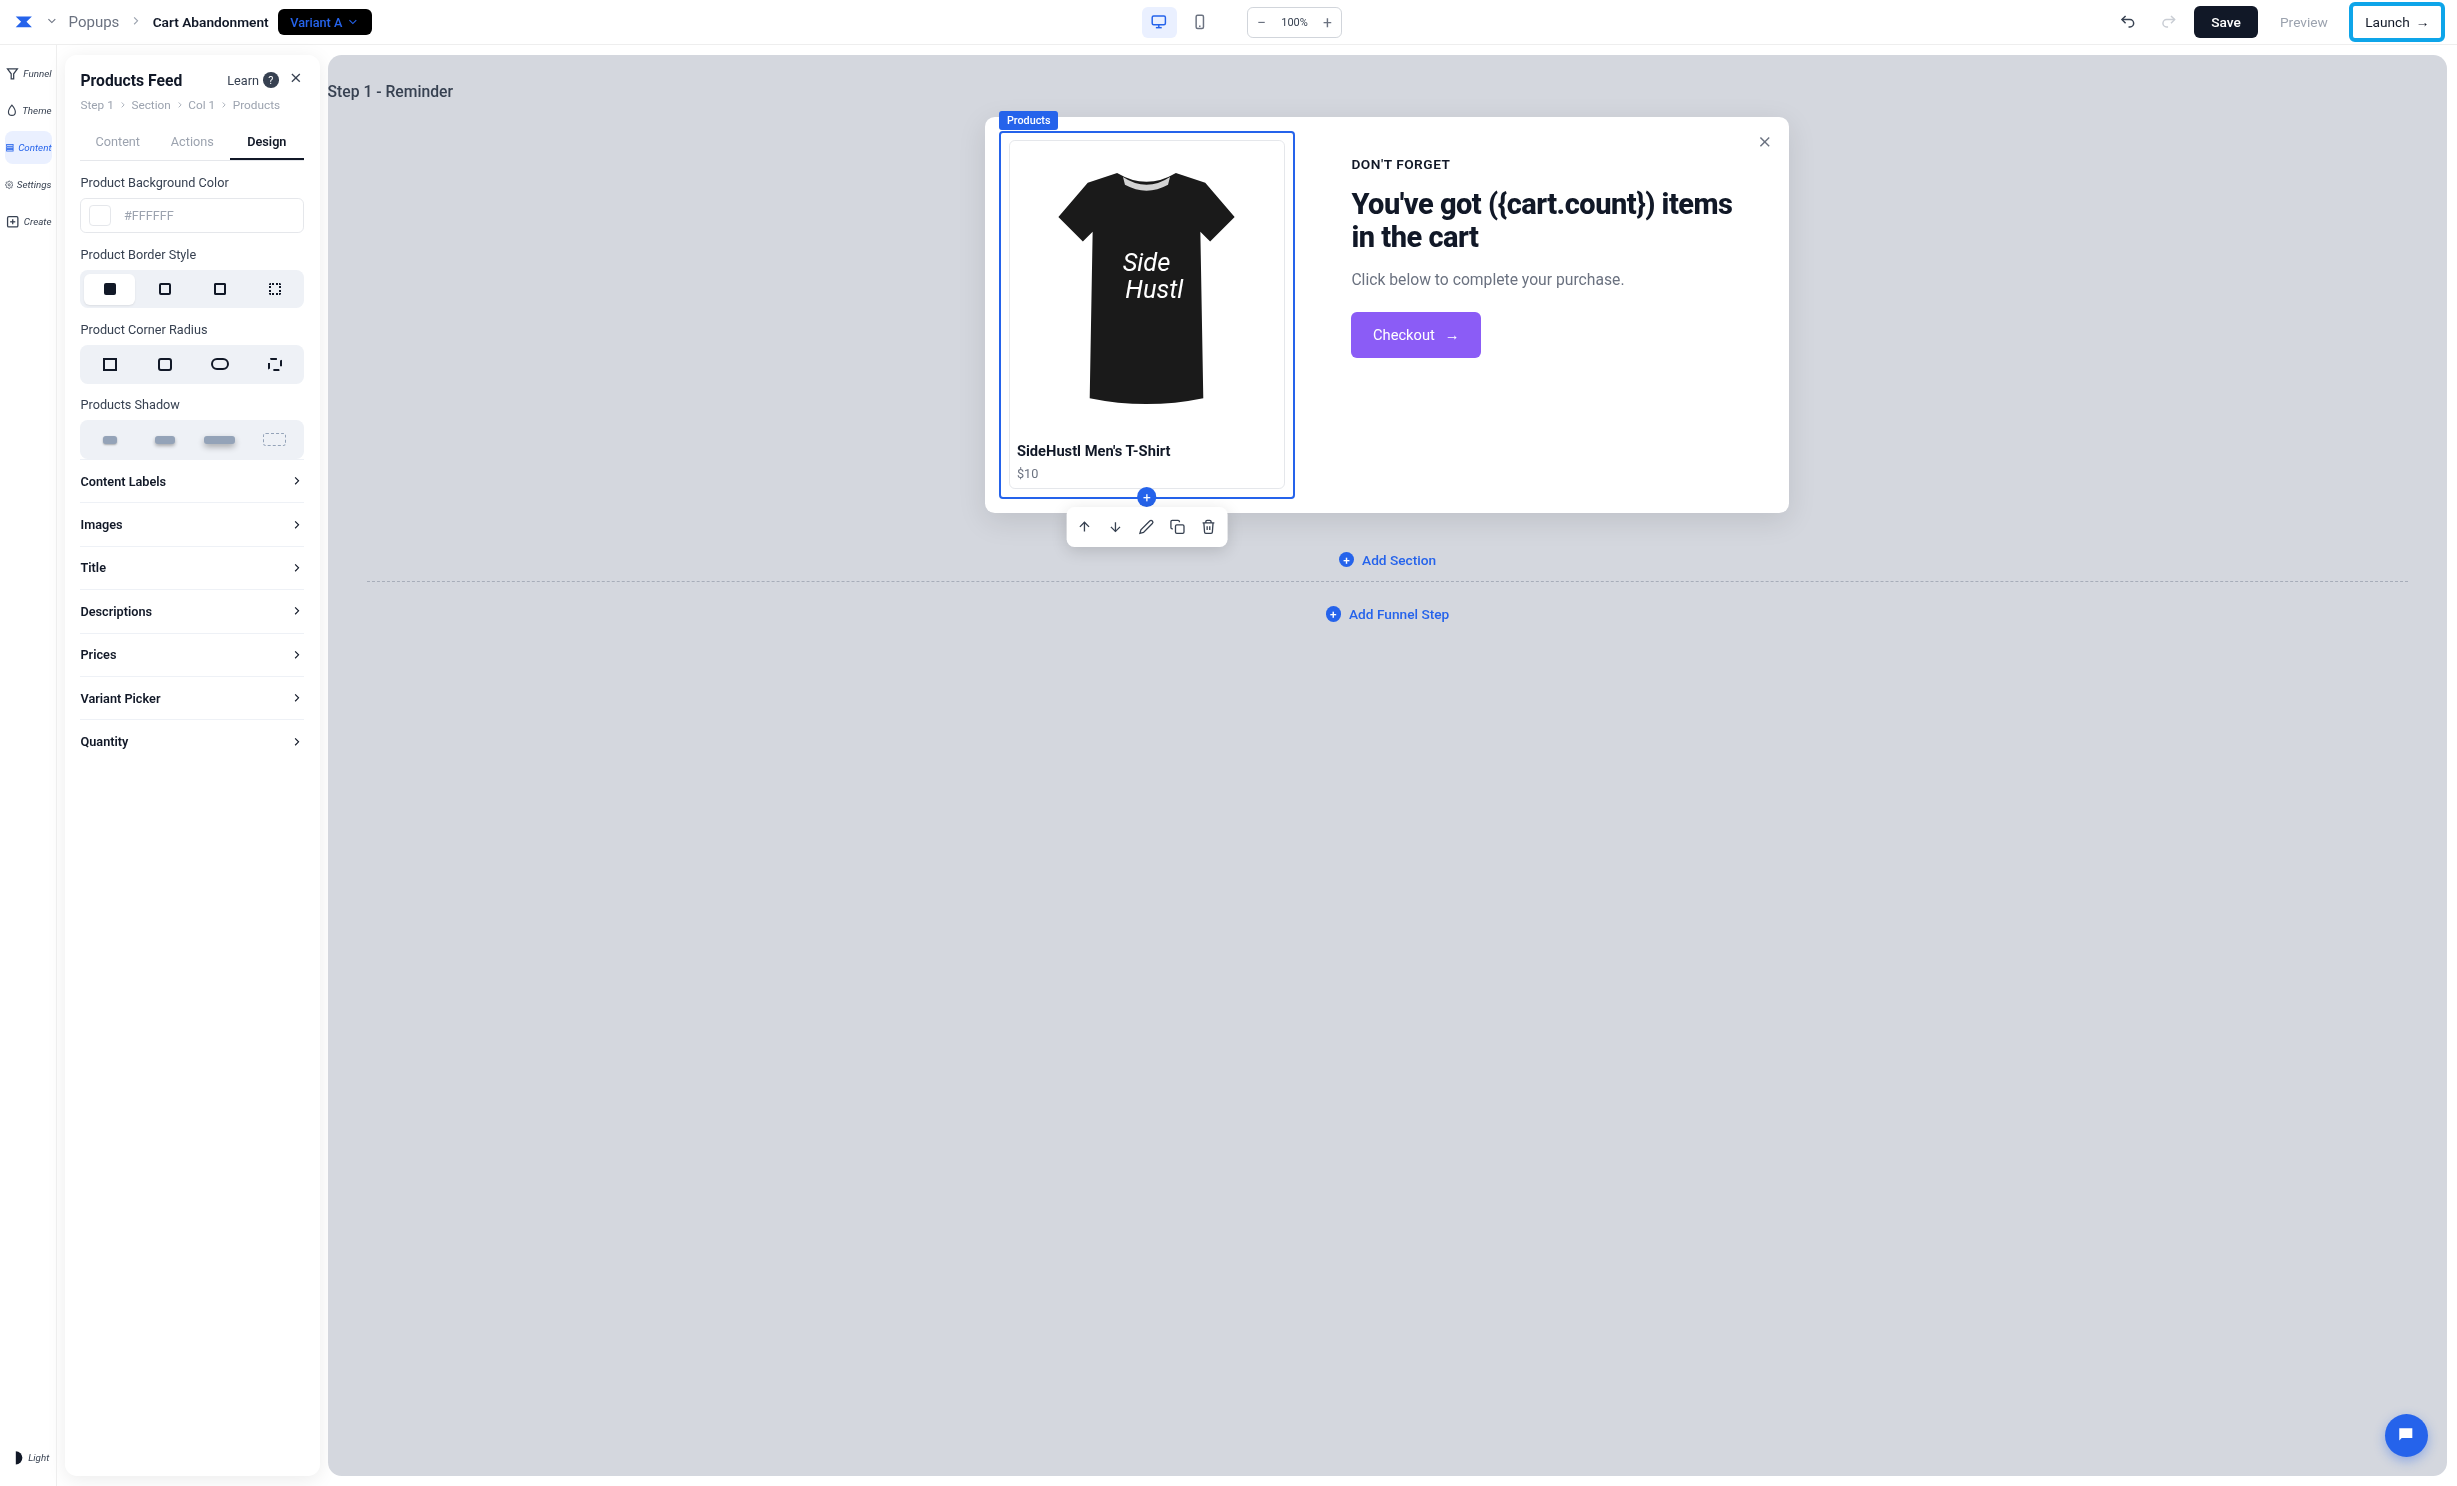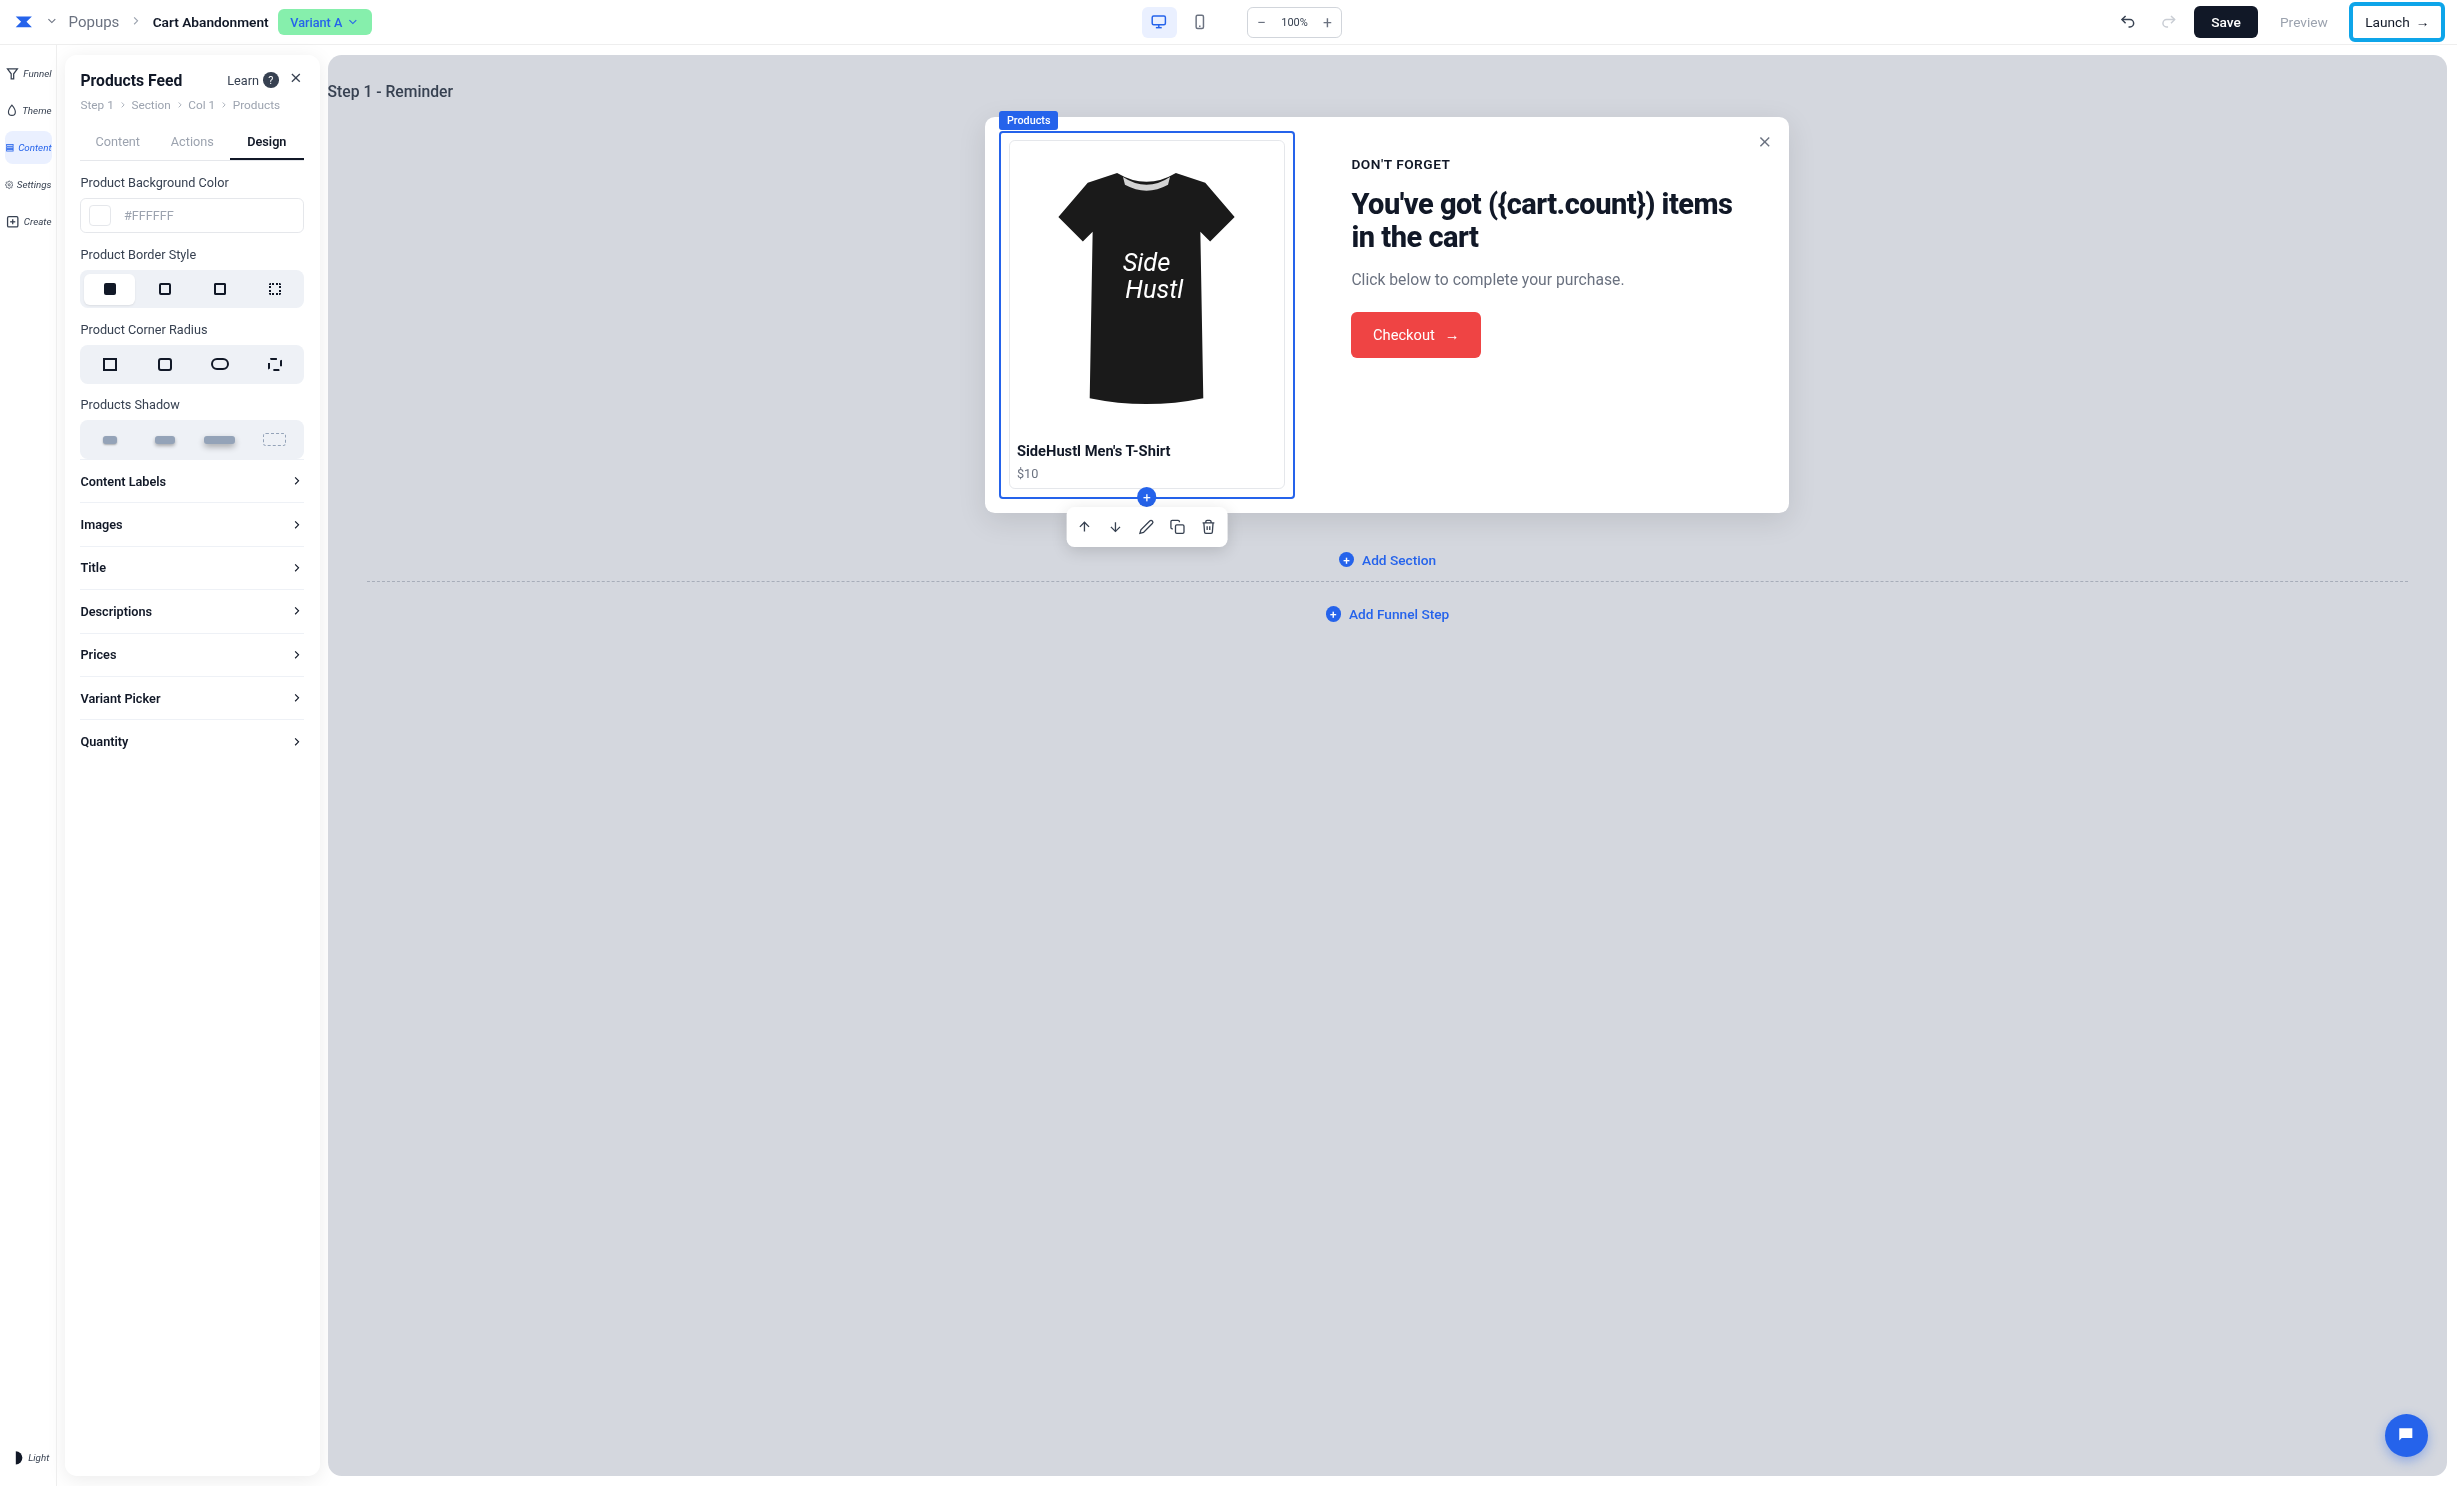--- a/index.html
+++ b/index.html
@@ -4,21 +4,21 @@
 <style>
 * { box-sizing: border-box; margin: 0; padding: 0; font-family: -apple-system, BlinkMacSystemFont, "Segoe UI", Roboto, sans-serif; }
 body { background: #fff; overflow: hidden; height: 100vh; }
 
 
 .topbar { display: flex; align-items: center; height: 45px; padding: 0 11.8px; border-bottom: 1px solid #eee; gap: 9.8px; }
 .logo { width: 23.5px; height: 23.5px; color: #2563eb; display: flex; align-items: center; justify-content: center; }
 .crumb-link { color: #6b7280; font-size: 15px; text-decoration: none; }
 .crumb-sep { color: #9ca3af; }
 .crumb-current { color: #111827; font-weight: 600; font-size: 13.7px; }
-.variant-chip { background: #86efac; color: #2563eb; padding: 5.9px 11.8px; border-radius: 5.9px; font-size: 12.7px; font-weight: 500; display: inline-flex; align-items: center; gap: 3.9px; }
+.variant-chip { background: #000000; color: #2563eb; padding: 5.9px 11.8px; border-radius: 5.9px; font-size: 12.7px; font-weight: 500; display: inline-flex; align-items: center; gap: 3.9px; }
 .spacer { flex: 1; }
 .device-group { display: flex; gap: 5.9px; align-items: center; }
 .device-btn { width: 35px; height: 31px; border-radius: 5.9px; background: transparent; border: none; display: flex; align-items: center; justify-content: center; color: #6b7280; cursor: pointer; }
 .device-btn.active { background: #eaf0ff; color: #2563eb; }
 .zoom-box { display: flex; align-items: center; border: 1px solid #d1d5db; border-radius: 5.9px; height: 31px; margin-left: 19.6px; }
 .zoom-btn { width: 27.4px; height: 100%; background: none; border: none; color: #6b7280; font-size: 15.7px; cursor: pointer; }
 .zoom-val { padding: 0 5.9px; font-size: 11px; color: #374151; }
 .icon-btn { width: 31px; height: 31px; background: none; border: none; display: flex; align-items: center; justify-content: center; color: #374151; cursor: pointer; }
 .icon-btn.muted { color: #c9cdd4; }
 .btn-primary { background: #111827; color: #fff; border: none; border-radius: 5.9px; padding: 7.8px 17.6px; font-size: 13.7px; font-weight: 500; cursor: pointer; }
@@ -65,21 +65,21 @@
 .sel-tag { position: absolute; top: -19.6px; left: -2px; background: #2563eb; color: #fff; font-size: 10.8px; padding: 2.9px 7.8px; border-radius: 2.9px; font-weight: 500; }
 .product-card { border: 1px solid #e5e7eb; border-radius: 5.9px; margin: 7.8px; padding: 7px; }
 .product-img { height: 284px; display: flex; align-items: center; justify-content: center; }
 .tshirt-svg { width: 235px; height: 255px; }
 .product-name { font-size: 14.7px; font-weight: 700; color: #111827; margin-top: 9.8px; }
 .product-price { font-size: 12.7px; color: #6b7280; margin-top: 5.9px; }
 .popup-right { flex: 1; padding: 39px 43px; }
 .eyebrow { font-size: 13.7px; font-weight: 600; letter-spacing: 0.5px; color: #111827; }
 .headline { font-size: 29px; font-weight: 800; color: #111827; line-height: 1.15; margin-top: 15.7px; letter-spacing: -0.5px; }
 .subcopy { font-size: 15.7px; color: #6b7280; margin-top: 15.7px; }
-.cta { display: inline-flex; align-items: center; gap: 9.8px; background: #ef4444; color: #fff; border: none; border-radius: 5.9px; padding: 13.7px 21.6px; font-size: 14.7px; margin-top: 23.5px; cursor: pointer; text-align: center; }
+.cta { display: inline-flex; align-items: center; gap: 9.8px; background: #8b5cf6; color: #fff; border: none; border-radius: 5.9px; padding: 13.7px 21.6px; font-size: 14.7px; margin-top: 23.5px; cursor: pointer; text-align: center; }
 .floating-toolbar { position: absolute; background: #fff; border-radius: 7.8px; box-shadow: 0 3.9px 15.7px rgba(0,0,0,0.15); display: flex; padding: 5.9px 3.9px; gap: 2px; left: 50%; transform: translateX(-50%); top: calc(100% - 5.9px); }
 .ft-btn { width: 29px; height: 29px; background: none; border: none; display: flex; align-items: center; justify-content: center; color: #374151; cursor: pointer; border-radius: 3.9px; }
 .add-handle { position: absolute; left: 50%; transform: translateX(-50%); bottom: -9.8px; width: 19.6px; height: 19.6px; background: #2563eb; border-radius: 50%; color: #fff; display: flex; align-items: center; justify-content: center; font-size: 13.7px; }
 .add-link { display: flex; align-items: center; justify-content: center; gap: 7.8px; margin-top: 39px; color: #2563eb; font-size: 13.7px; font-weight: 500; cursor: pointer; }
 .add-link.step { margin-top: 23.5px; }
 .dashed-sep { border-top: 1px dashed #a7adb9; margin: 13.7px 39px 0; }
 .chat-fab { position: absolute; bottom: 19.6px; right: 19.6px; width: 43px; height: 43px; background: #2563eb; border-radius: 50%; display: flex; align-items: center; justify-content: center; color: #fff; cursor: pointer; box-shadow: 0 3.9px 11.8px rgba(37,99,235,0.4); }
 
 
 .ic { width: 15.7px; height: 15.7px; }

